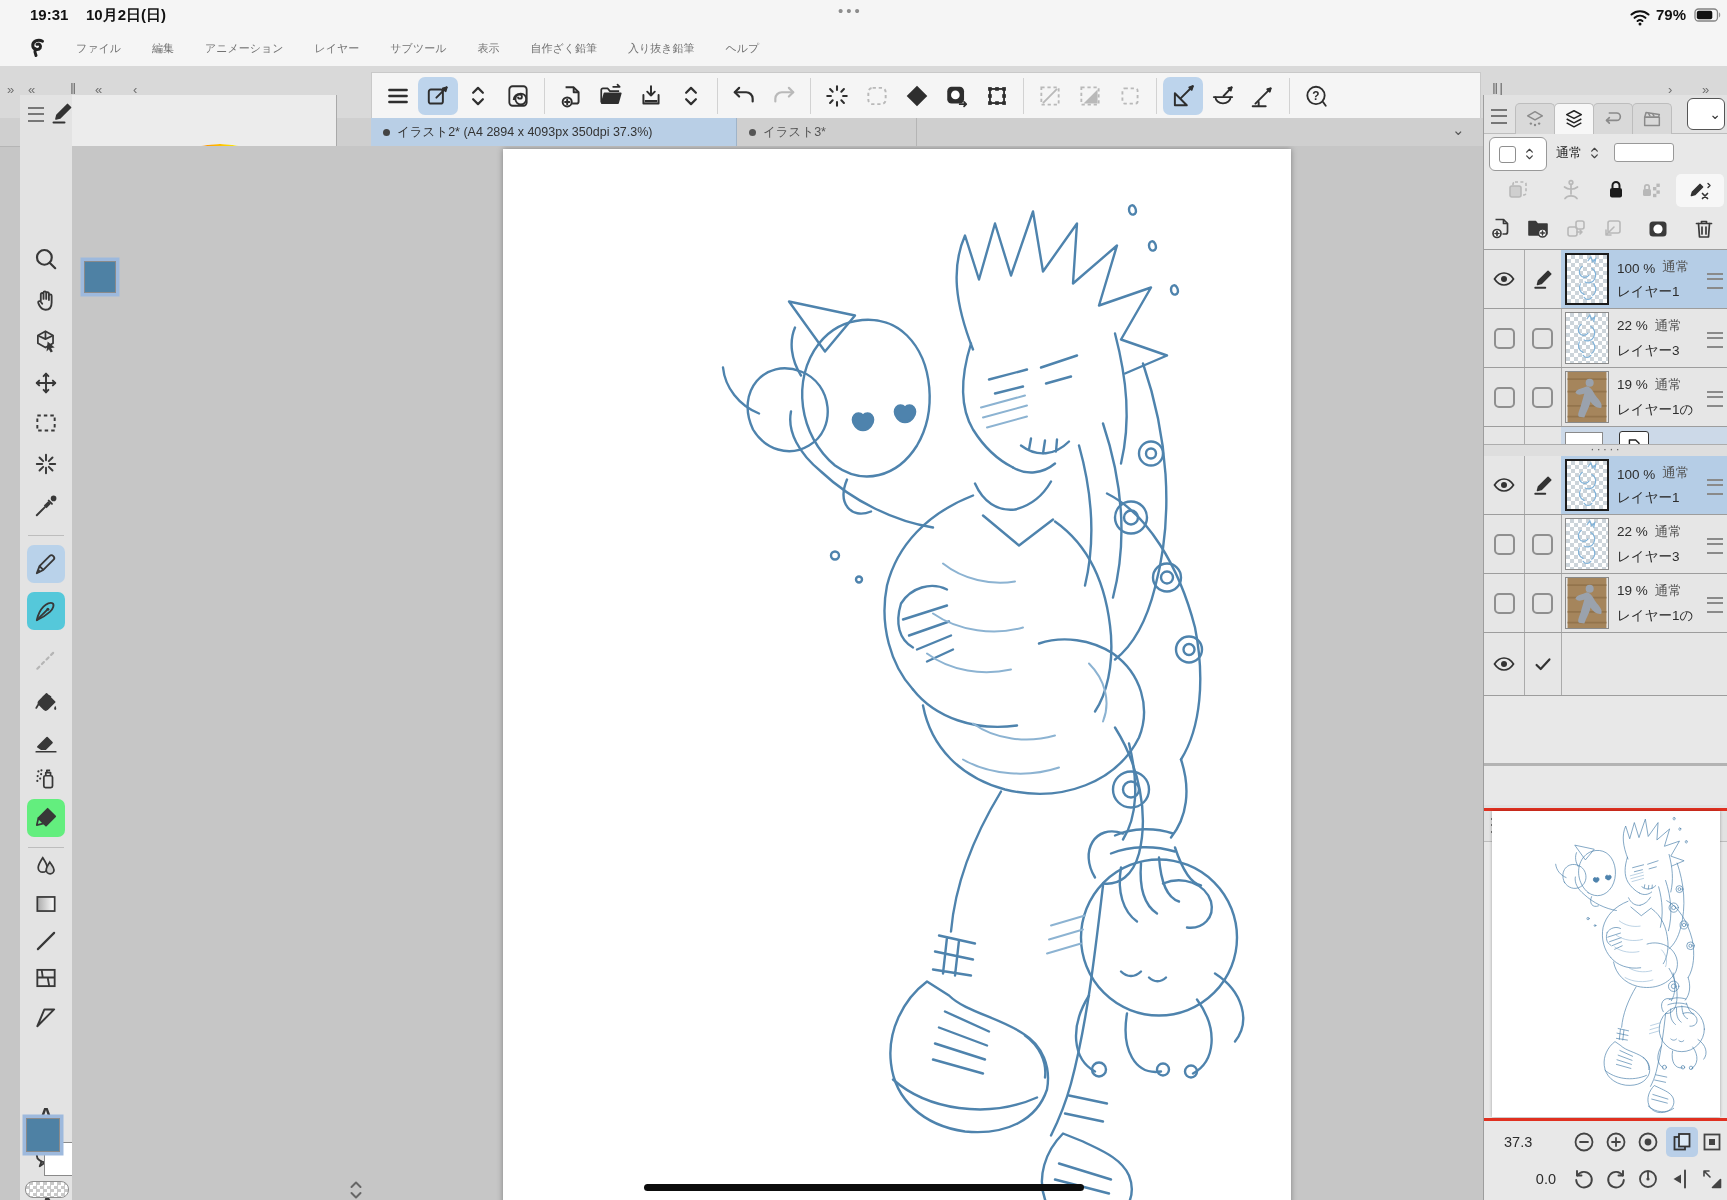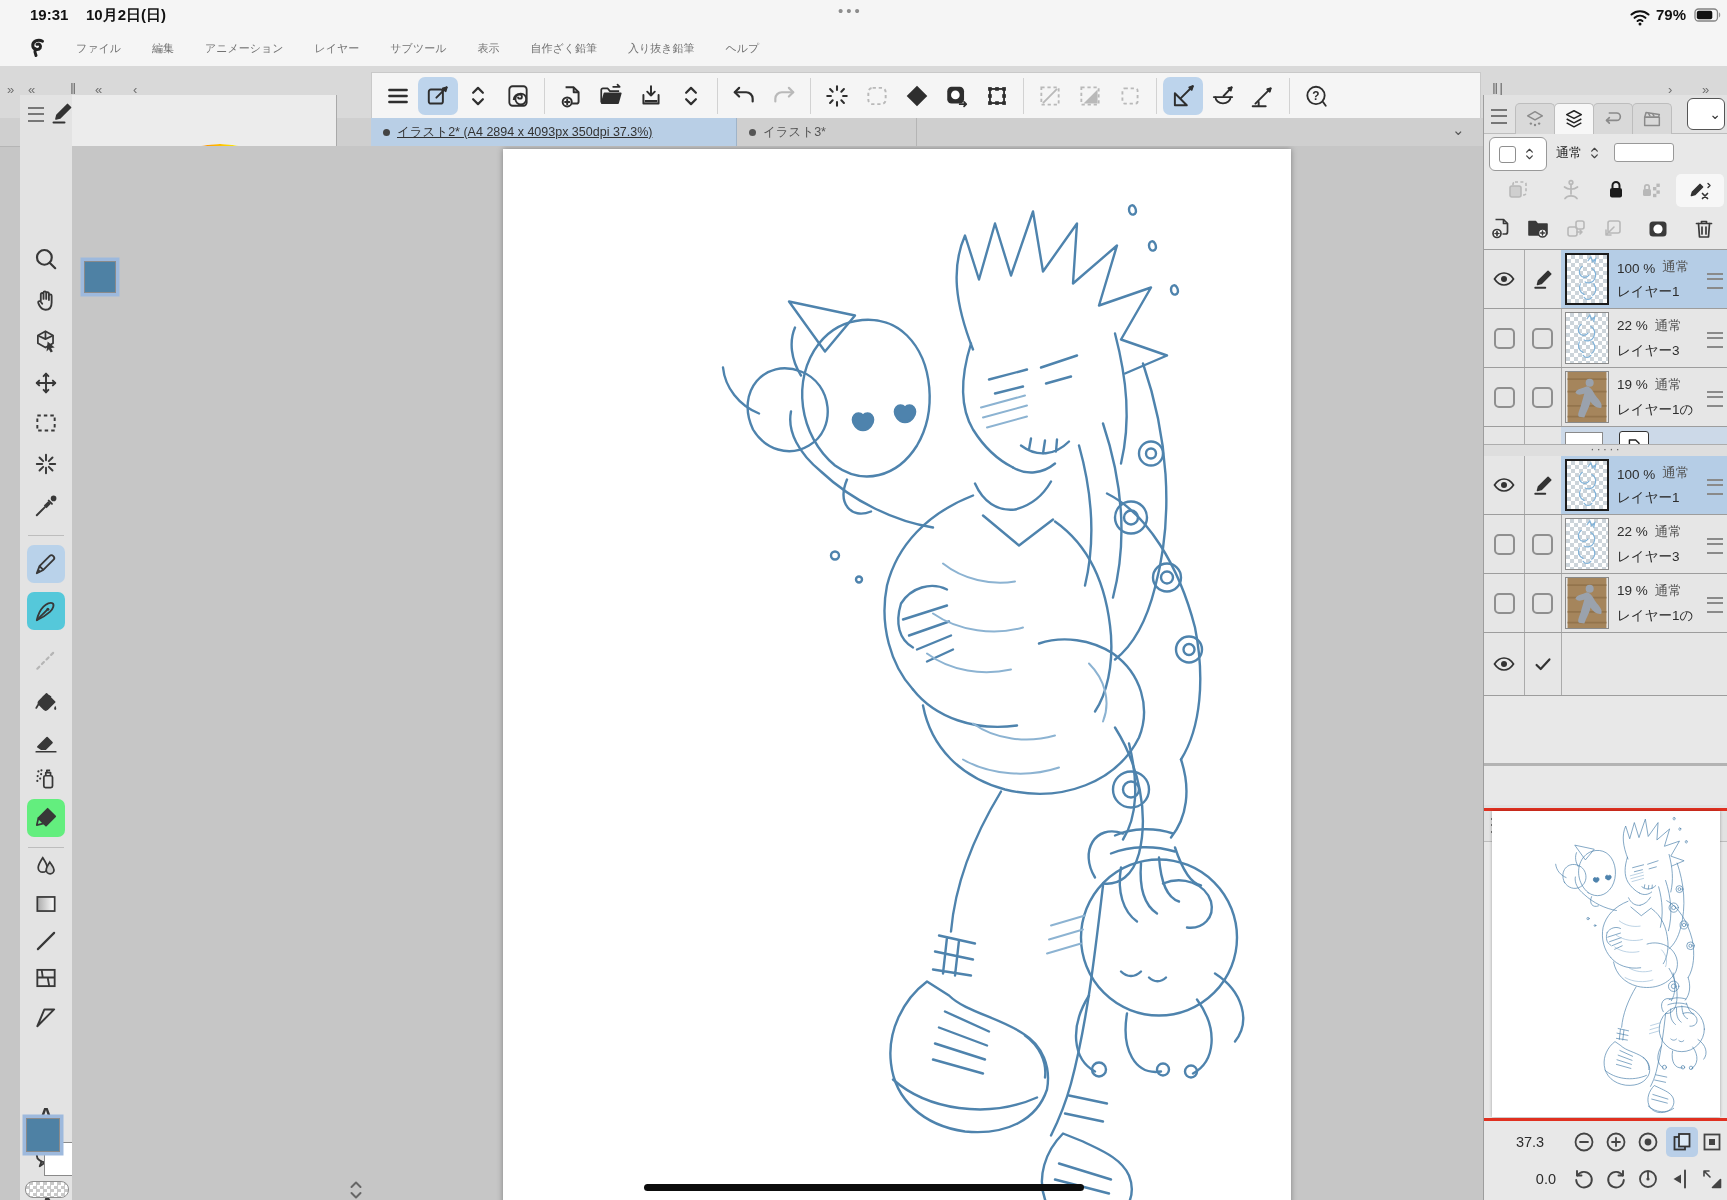--- a/index.html
+++ b/index.html
@@ -909,21 +909,21 @@
             <use href="#i-help"></use>
           </svg>
         </div>
       </div>
     <span class="abs gray-glyph" style="left:1492px;top:14px;font-size:15px;letter-spacing:1px;">‖|</span>
     <span class="abs gray-glyph" style="left:1668px;top:16px;">›</span>
     <span class="abs gray-glyph" style="left:1702px;top:16px;">»</span>
   </div>
 
   <div class="abs" id="tabbar">
-    <div class="doc-tab" style="left:371px;width:366px;background:#b9cfe6;border-right:1px solid #9fb4c9;text-decoration:underline;">
+    <div class="doc-tab" style="left:371px;width:366px;background:#b9cfe6;border-right:1px solid #9fb4c9;">
       <span class="bullet"></span>
       <span>イラスト2* (A4 2894 x 4093px 350dpi 37.3%)</span>
     </div>
     <div class="doc-tab" style="left:737px;width:180px;border-right:1px solid #b5b5b5;color:#555;">
       <span class="bullet" style="background:#555;"></span>
       <span>イラスト3*</span>
     </div>
     <span class="abs" style="left:1452px;top:3px;color:#555;font-size:15px;">⌄</span>
   </div>
 
@@ -1559,21 +1559,21 @@
     </div>
     <div class="navline" style="top:713px;"></div>
     <div class="abs" style="left:8px;top:716px;width:228px;height:306px;background:#fff;box-shadow:0 0 3px rgba(0,0,0,.3);overflow:hidden;">
       <svg width="228" height="304" viewBox="0 0 788 1051">
           <use href="#i-sketch"></use>
         </svg>
     </div>
     <div class="navline" style="top:1023px;"></div>
 
     <div class="abs" style="left:0;top:1030px;width:244px;height:75px;">
-      <span class="abs nv-num" style="left:20px;top:9px;width:52px;text-align:center;">37.3</span>
+      <span class="abs nv-num" style="left:20px;top:9px;width:52px;text-align:left;">37.3</span>
       <span class="ric abs" style="left:88px;top:5px;color:#444;">
           <svg>
             <use href="#i-minusc"></use>
           </svg>
         </span>
       <span class="ric abs" style="left:120px;top:5px;color:#444;">
           <svg>
             <use href="#i-plusc"></use>
           </svg>
         </span>

